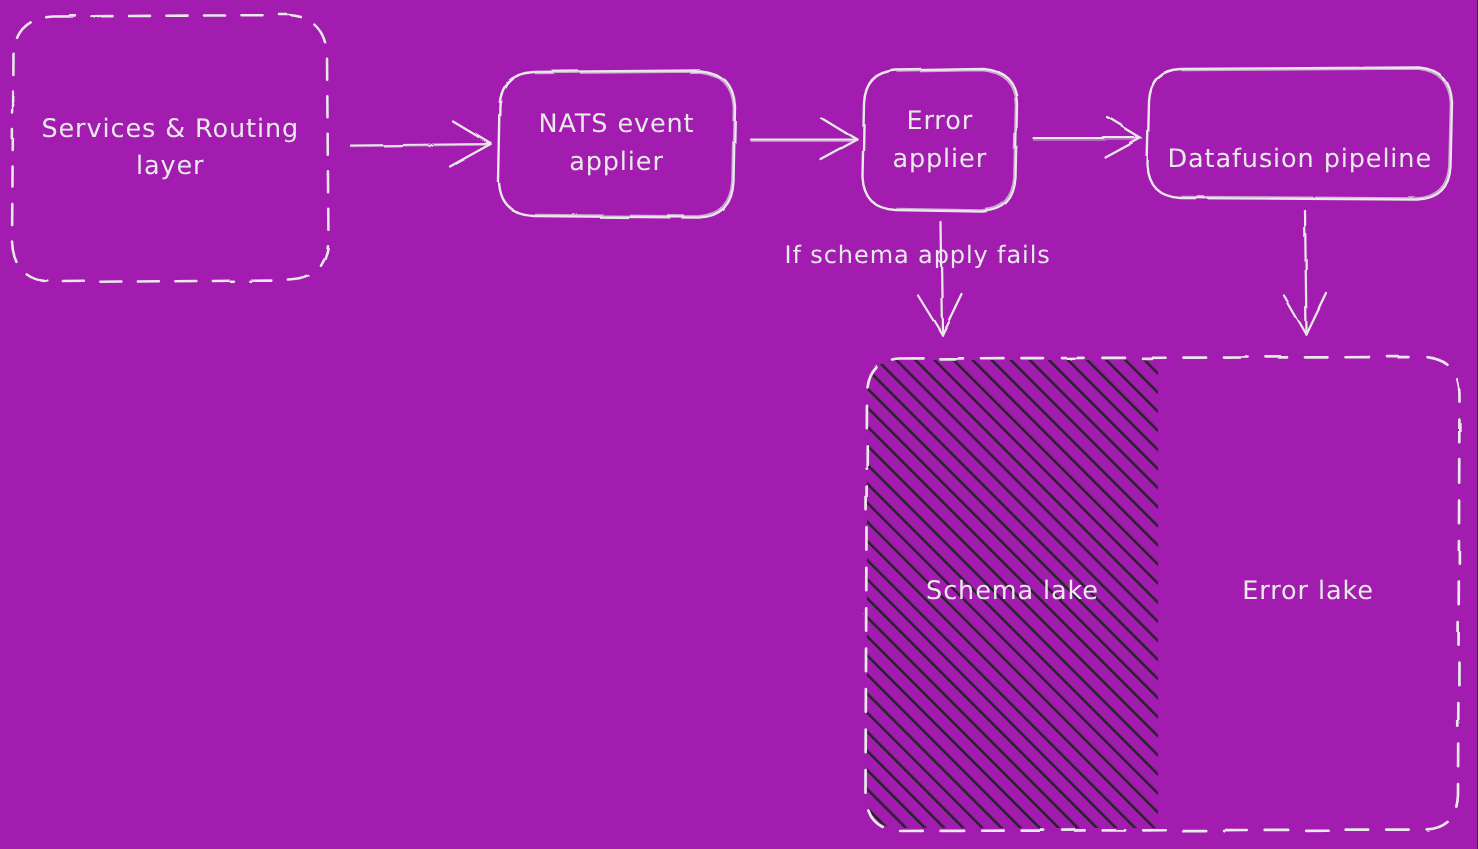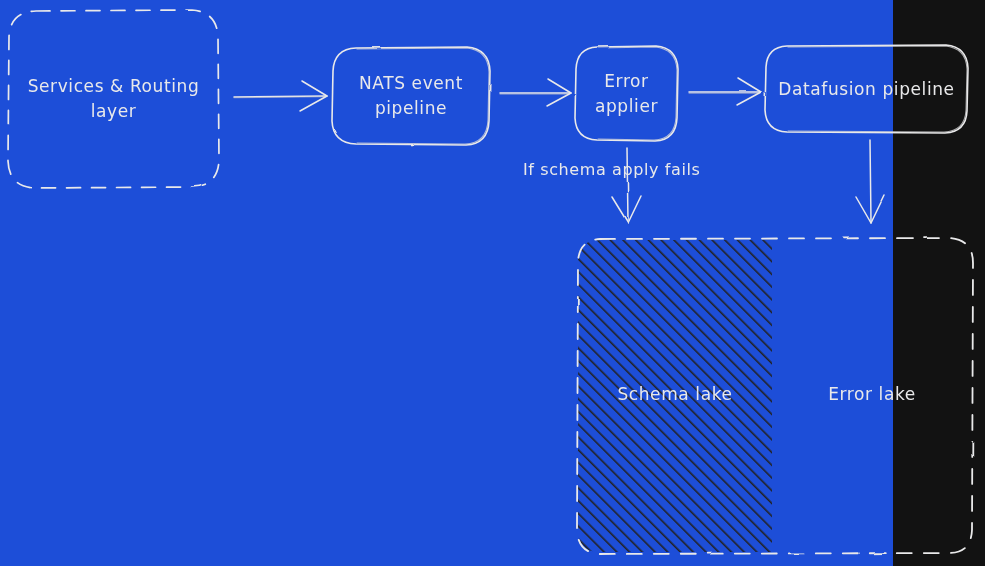--- a/index.html
+++ b/index.html
@@ -9,23 +9,23 @@
     background: #121212;
   }
   body {
     width: 985px;
     height: 566px;
     overflow: hidden;
     font-family: "DejaVu Sans", sans-serif;
   }
   #canvas {
     position: relative;
-    width: 893px;
+    width: 985px;
     height: 566px;
-    background: #1d4ed8;
+    background: #a21caf;
   }
   #canvas svg.layer {
     position: absolute;
     top: 0;
     left: 0;
     width: 985px;
     height: 566px;
     pointer-events: none;
   }
   .node-label {
@@ -136,26 +136,26 @@
       <path d="M 870 140 L 871 222" fill="none" stroke="#e9e9ea" stroke-width="1.5" stroke-linecap="round"></path>
       <path d="M 856 197 L 871 223" fill="none" stroke="#e9e9ea" stroke-width="1.5" stroke-linecap="round"></path>
       <path d="M 884 196 L 871 223" fill="none" stroke="#e9e9ea" stroke-width="1.5" stroke-linecap="round"></path>
     </g>
   </svg>
 
   <div class="node-label" style="left:8px; top:10px; width:211px; height:178px;">Services &amp; Routing
 layer</div>
 
   <div class="node-label" style="left:332px; top:47px; width:158px; height:98px;">NATS event
-pipeline</div>
+applier</div>
 
   <div class="node-label" style="left:575px; top:46px; width:103px; height:95px;">Error
 applier</div>
 
-  <div class="node-label" style="left:765px; top:45px; width:203px; height:88px;">Datafusion pipeline</div>
+  <div class="node-label" style="left:765px; top:62px; width:203px; height:88px;">Datafusion pipeline</div>
 
   <div class="node-label" style="left:578px; top:378px; width:194px; height:32px;">Schema lake</div>
 
   <div class="node-label" style="left:772px; top:378px; width:200px; height:32px;">Error lake</div>
 
   <div class="edge-label" style="left:523px; top:160px;">If schema apply fails</div>
 
   <div class="hit" style="left:8px; top:10px; width:211px; height:178px;"></div>
   <div class="hit" style="left:332px; top:47px; width:158px; height:98px;"></div>
   <div class="hit" style="left:575px; top:46px; width:103px; height:95px;"></div>

